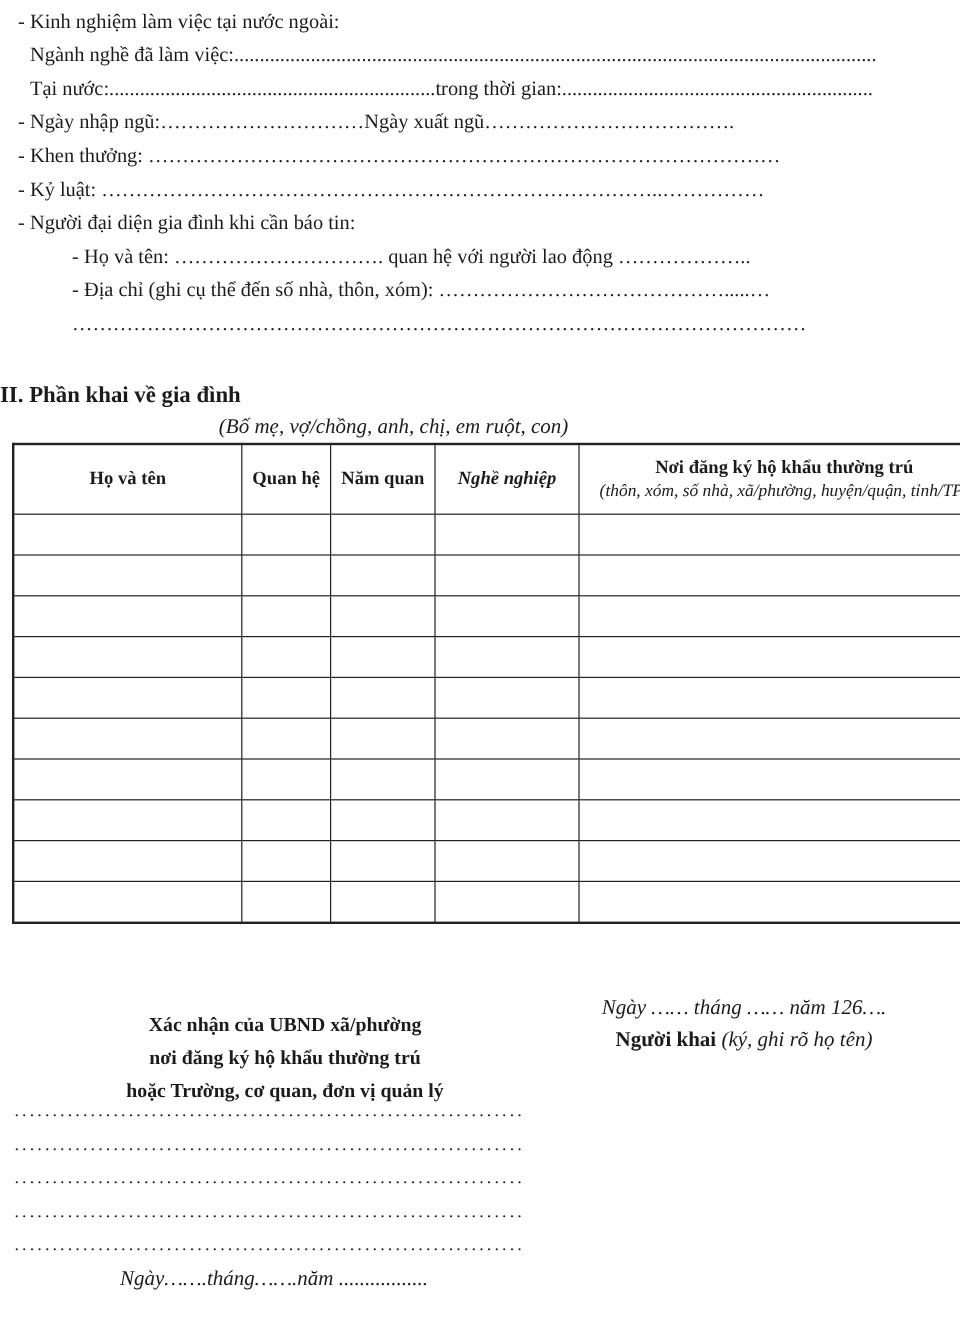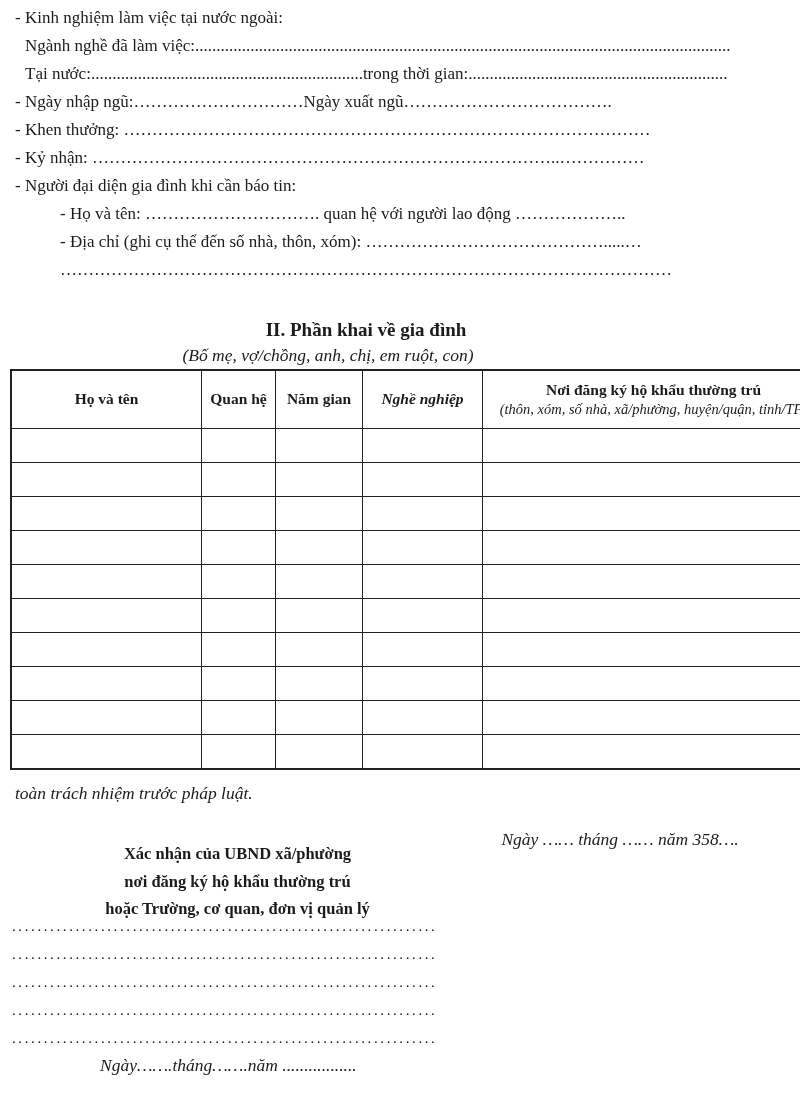--- a/index.html
+++ b/index.html
@@ -7,22 +7,22 @@
     width:800px;height:1102px;position:relative;background:#ffffff;
     font-family:"Liberation Serif","DejaVu Serif",serif;color:#1b1b1b;
     overflow:hidden;
   }
   
   .top-block{position:absolute;top:4px;left:15px;width:716px;}
   .fline{height:28px;line-height:28px;font-size:17px;white-space:nowrap;overflow:hidden;}
   .ind10{padding-left:10px;}
   .ind45{padding-left:45px;}
   
-  .sec-title{position:absolute;top:318px;left:0;width:644px;text-align:center;
-    font-weight:bold;font-size:19px;line-height:24px;margin-left:44px;}
+  .sec-title{position:absolute;top:318px;left:0;width:644px;
+    font-weight:bold;font-size:19px;line-height:24px;}
   .sec-subtitle{position:absolute;top:343px;left:0;width:656px;text-align:center;
     font-style:italic;font-size:17.5px;line-height:24px;}
   
   .fam-table{position:absolute;top:369px;left:10px;width:778px;
     border-collapse:collapse;table-layout:fixed;}
   .fam-table th,.fam-table td{border:1px solid #222222;padding:0 3px;}
   .fam-table{border:2px solid #222222;}
   .fam-table thead th{height:57px;vertical-align:middle;text-align:center;
     font-weight:bold;font-size:15.5px;line-height:1.22;}
   .fam-table tbody td{height:33px;}
@@ -50,36 +50,36 @@
 </style>
 </head>
 <body>
 
 <div class="top-block">
   <div class="fline">- Kinh nghiệm làm việc tại nước ngoài:</div>
   <div class="fline ind10">Ngành nghề đã làm việc:........................................................................................................................................</div>
   <div class="fline ind10">Tại nước:................................................................trong thời gian:.............................................................</div>
   <div class="fline">- Ngày nhập ngũ:…………………………Ngày xuất ngũ……………………………….</div>
   <div class="fline">- Khen thưởng: …………………………………………………………………………………</div>
-  <div class="fline">- Kỷ nhận: ………………………………………………………………………..……………</div>
+  <div class="fline">- Kỷ luật: ………………………………………………………………………..……………</div>
   <div class="fline">- Người đại diện gia đình khi cần báo tin:</div>
   <div class="fline ind45">- Họ và tên: …………………………. quan hệ với người lao động ………………..</div>
   <div class="fline ind45">- Địa chỉ (ghi cụ thể đến số nhà, thôn, xóm): …………………………………….....…</div>
   <div class="fline ind45">………………………………………………………………………………………………</div>
 </div>
 
 <div class="sec-title">II. Phần khai về gia đình</div>
 <div class="sec-subtitle">(Bố mẹ, vợ/chồng, anh, chị, em ruột, con)</div>
 
 <table class="fam-table">
   <thead>
     <tr>
       <th class="col1">Họ và tên</th>
       <th class="col2">Quan hệ</th>
-      <th class="col3">Năm gian</th>
+      <th class="col3">Năm quan</th>
       <th class="col4">Nghề nghiệp</th>
       <th class="col5">
         <div>Nơi đăng ký hộ khẩu thường trú</div>
         <div class="th-note">(thôn, xóm, số nhà, xã/phường, huyện/quận, tỉnh/TP)</div>
       </th>
     </tr>
   </thead>
   <tbody>
     <tr>
         <td class="col1"></td>
@@ -148,25 +148,25 @@
         <td class="col1"></td>
         <td class="col2"></td>
         <td class="col3"></td>
         <td class="col4"></td>
         <td class="col5"></td>
       </tr>
   </tbody>
 </table>
 
 <div class="commit">
-  <div>toàn trách nhiệm trước pháp luật.</div>
 </div>
 
 <div class="sign-right">
-  <div class="sign-date">Ngày …… tháng …… năm 358….</div>
+  <div class="sign-date">Ngày …… tháng …… năm 126….</div>
+  <div class="sign-who"><span class="who-b">Người khai </span><span class="who-i">(ký, ghi rõ họ tên)</span></div>
 </div>
 
 <div class="certify-left">
   <div>Xác nhận của UBND xã/phường</div>
   <div>nơi đăng ký hộ khẩu thường trú</div>
   <div>hoặc Trường, cơ quan, đơn vị quản lý</div>
 </div>
 
 <div class="dots-block">
   <div class="dotline">...................................................................</div>

